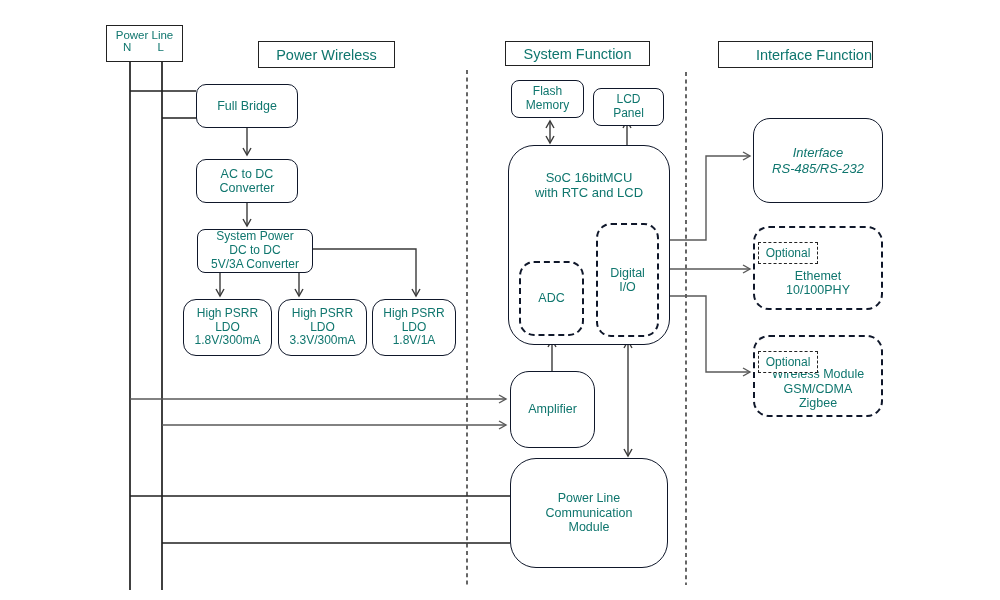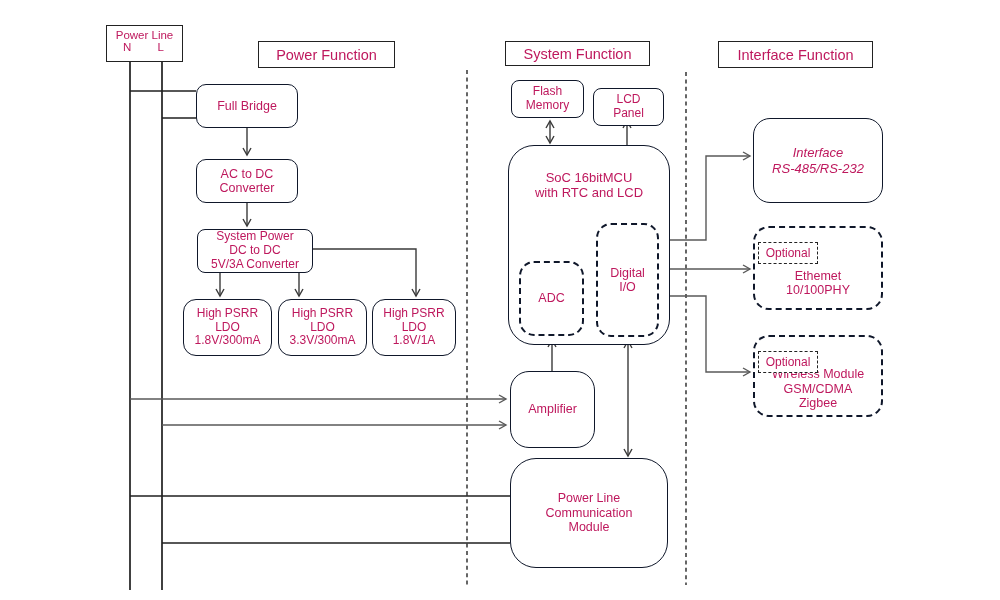--- a/index.html
+++ b/index.html
@@ -1,18 +1,18 @@
 <!DOCTYPE html>
 <html><head>
 <meta charset="utf-8">
 <style>
   html,body{margin:0;padding:0;background:#fff;}
   #canvas{
     position:relative;width:1000px;height:600px;background:#ffffff;
-    font-family:"Liberation Sans",sans-serif;color:#be185d;overflow:hidden;
+    font-family:"Liberation Sans",sans-serif;color:#0f766e;overflow:hidden;
   }
   .box{
     position:absolute;border:1px solid #0f172a;border-radius:10px;background:#fff;
     display:flex;align-items:center;justify-content:center;text-align:center;
     box-sizing:border-box;
   }
   .hdr{
     position:absolute;border:1.5px solid #222;background:#fff;border-radius:0;
     display:flex;align-items:center;justify-content:center;text-align:center;
     box-sizing:border-box;font-size:14.5px;
@@ -79,26 +79,26 @@
 
   <div class="hdr" style="left:106px;top:25px;width:77px;height:37px;flex-direction:column;justify-content:flex-start;padding-top:3px;">
     <span style="font-size:11.5px;">Power Line</span>
     <span style="display:flex;width:100%;box-sizing:border-box;padding:0 18px 0 16px;justify-content:space-between;font-size:11.5px;">
       <span>N</span>
       <span>L</span>
     </span>
   </div>
 
   <div class="hdr" style="left:258px;top:41px;width:137px;height:27px;">
-    <span>Power Function</span>
+    <span>Power Wireless</span>
   </div>
   <div class="hdr" style="left:505px;top:41px;width:145px;height:25px;">
     <span>System Function</span>
   </div>
-  <div class="hdr" style="left:718px;top:41px;width:155px;height:27px;">
+  <div class="hdr" style="left:718px;top:41px;width:155px;height:27px;justify-content:flex-end;">
     <span>Interface Function</span>
   </div>
 
   <div class="box" style="left:196px;top:84px;width:102px;height:44px;">
     <span class="lbl">Full Bridge</span>
   </div>
   <div class="box" style="left:196px;top:159px;width:102px;height:44px;">
     <span class="lbl">AC to DC
 Converter</span>
   </div>

